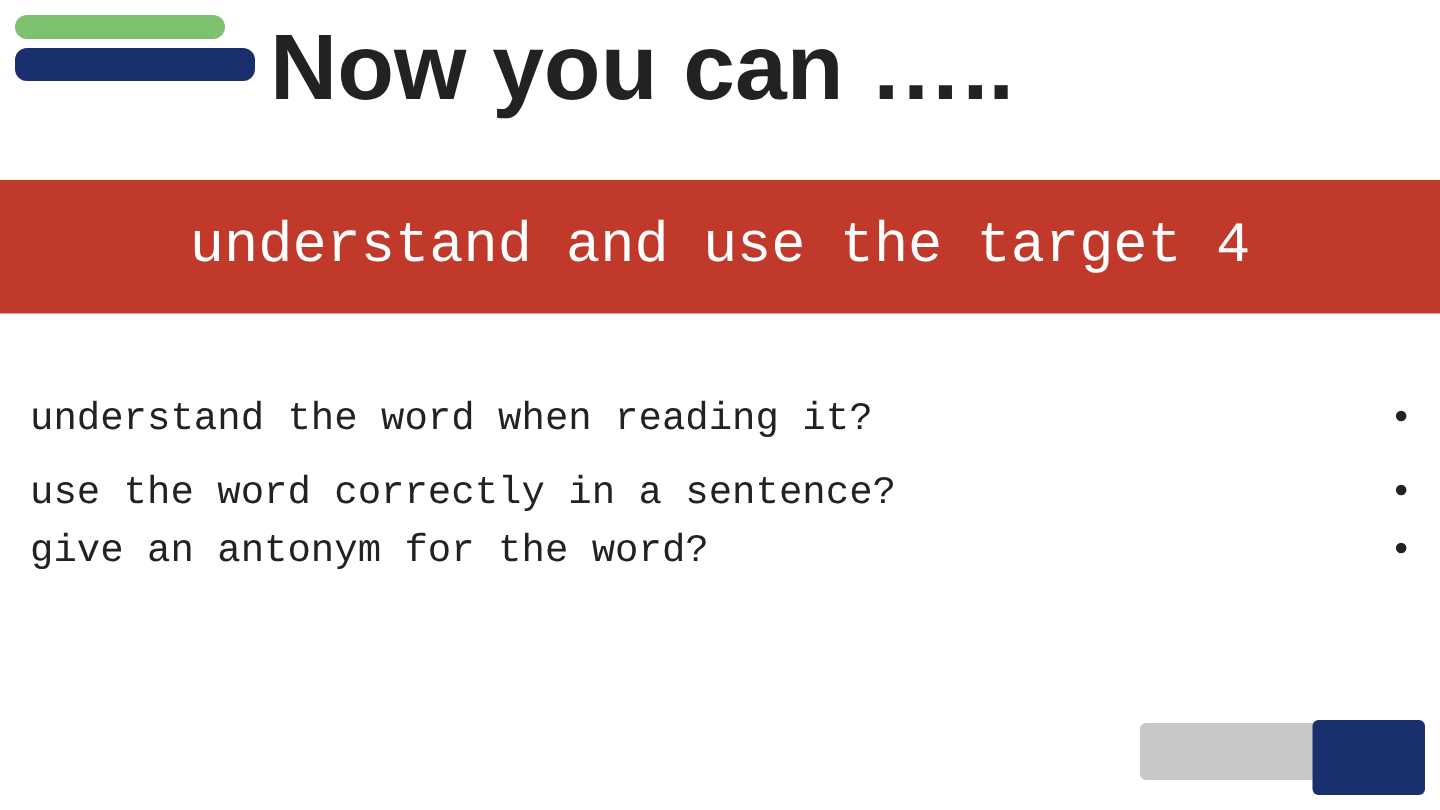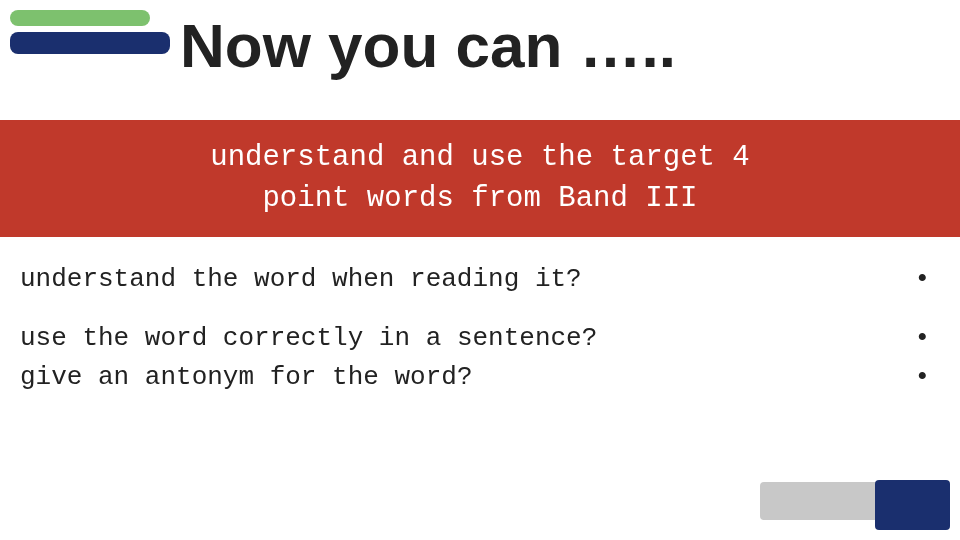--- a/index.html
+++ b/index.html
@@ -52,32 +52,32 @@
 
     
     .red-banner {
       position: absolute;
       top: 120px;
       left: 0;
       width: 960px;
       background: #c0392b;
       padding: 18px 20px;
       color: #ffffff;
-      font-size: 29px;
+      font-size: 38px;
       line-height: 1.4;
       text-align: center;
     }
 
     
     .content-area {
       position: absolute;
       top: 240px;
       left: 0;
       width: 960px;
-      padding: 20px 20px 20px 20px;
+      padding: 20px 8px 20px 20px;
       font-size: 26px;
       color: #222222;
       line-height: 1.5;
     }
 
     
     .deco-bottom-right {
       position: absolute;
       bottom: 0;
       right: 0;
@@ -110,31 +110,30 @@
 
 <div class="deco-bars">
   <div class="bar-green"></div>
   <div class="bar-dark-blue"></div>
 </div>
 
 <div class="title">Now you can …..</div>
 
 <div class="red-banner">
   <div>understand and use the target 4</div>
-  <div>point words from Band III</div>
 </div>
 
 <div class="content-area">
 
   <div style="position:relative; margin-bottom: 0px;">
     <span>understand the word when reading </span><span>it?</span>
     <span style="position:absolute; right:10px; top:0;">•</span>
   </div>
 
-  <div style="position:relative; margin-bottom: 0px; margin-top:20px;">
+  <div style="position:relative; margin-bottom: 0px; margin-top:10px;">
     <span>use the word correctly in a </span><span>sentence?</span>
     <span style="position:absolute; right:10px; top:0;">•</span>
   </div>
 
   <div style="position:relative; ">
     <span>give an antonym for the wo</span><span>rd?</span>
     <span style="position:absolute; right:10px; top:0;">•</span>
   </div>
 </div>
 

